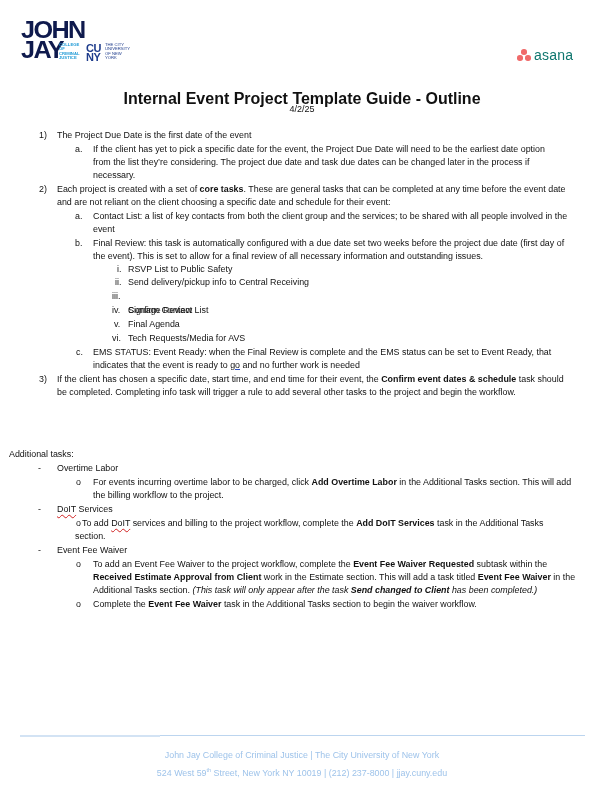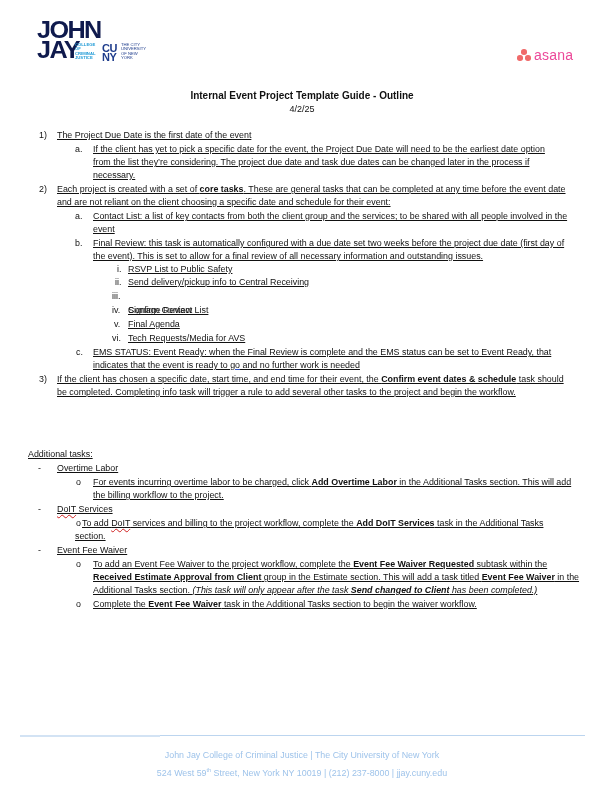--- a/index.html
+++ b/index.html
@@ -1,42 +1,42 @@
 <!DOCTYPE html>
 <html><head>
 <meta charset="utf-8">
 <style>
   html, body { margin: 0; padding: 0; background: #ffffff; }
   body {
     width: 604px; height: 785px; position: relative; overflow: hidden;
     font-family: "Liberation Sans", sans-serif; color: #111111;
   }
-  .logo-jj { position: absolute; left: 21px; top: 20px; width: 120px; height: 44px; margin-left: 16px; }
+  .logo-jj { position: absolute; left: 21px; top: 20px; width: 120px; height: 44px; }
   .jj-word { position: absolute; left: 0; font-family: "Liberation Sans", sans-serif; font-weight: 900;
     color: #0f1a4d; font-size: 24px; line-height: 20px; letter-spacing: -1.5px; transform: scaleX(1.05); transform-origin: left; }
   .jj-john { top: 0; }
   .jj-jay { top: 20px; }
   .jj-college { position: absolute; left: 38px; top: 23px; font-size: 4.2px; line-height: 4.4px; color: #1f9ad6;
     font-weight: 700; text-transform: uppercase; }
   .cuny-mark { position: absolute; left: 65px; top: 24px; font-size: 11px; line-height: 9px; font-weight: 900; color: #1e3c8c; letter-spacing: -0.5px; }
   .cuny-text { position: absolute; left: 84px; top: 23px; font-size: 4.2px; line-height: 4.4px; color: #1e3c8c; text-transform: uppercase; }
 
   .asana { position: absolute; left: 517px; top: 47px; display: flex; align-items: center; }
   .asana-dots { position: relative; width: 14px; height: 12px; margin-right: 3px; }
   .asana-dots span { position: absolute; width: 5.5px; height: 5.5px; border-radius: 50%; background: #f06a6a; }
   .asana-dots span:nth-child(1) { left: 4px; top: 0; }
   .asana-dots span:nth-child(2) { left: 0; top: 6px; }
   .asana-dots span:nth-child(3) { left: 8px; top: 6px; }
-  .asana-word { font-size: 14px; color: #ec4899; letter-spacing: 0.2px; }
+  .asana-word { font-size: 14px; color: #0f766e; letter-spacing: 0.2px; }
 
-  .title { position: absolute; left: 0; width: 604px; top: 90px; text-align: center; font-weight: bold; font-size: 10px; }
+  .title { position: absolute; left: 0; width: 604px; top: 90px; text-align: center; font-weight: bold; font-size: 16px; }
   .date { position: absolute; left: 0; width: 604px; top: 104px; text-align: center; font-size: 9px; }
 
   .doc { position: absolute; left: 0; top: 0; width: 604px; font-size: 8.9px; line-height: 12.4px; }
-  .line { position: absolute; white-space: nowrap; text-decoration: underline; }
+  .line { position: absolute; white-space: nowrap; }
   .num { position: absolute; }
   b { font-weight: bold; }
   i { font-style: italic; }
   .squiggle { text-decoration: underline wavy #d02020; text-decoration-thickness: 1px; text-underline-offset: 2px; }
   .ul-blue { text-decoration: underline; text-decoration-color: #2b4fc7; }
 
   .footer-rule { position: absolute; left: 20px; top: 735px; width: 565px; height: 1px; background: #bcd5ef; }
   .footer-rule-a { position: absolute; left: 20px; top: 735px; width: 140px; height: 2px; background: #d3e3f4; }
   .footer { position: absolute; left: 0; width: 604px; text-align: center; color: #9ec3ea; font-size: 8.9px; line-height: 15px; }
   .footer sup { font-size: 5.5px; }
@@ -102,39 +102,39 @@
   <span class="line" style="left:128px;top:332px">Tech Requests/Media for AVS</span>
 
   <span class="num" style="left:76px;top:346px">c.</span>
   <span class="line" style="left:93px;top:346px">EMS STATUS: Event Ready: when the Final Review is complete and the EMS status can be set to Event Ready, that</span>
   <span class="line" style="left:93px;top:359px"><span>indicates that the event is ready to </span><span class="ul-blue">go</span><span> and no further work is needed</span></span>
 
   <span class="num" style="left:39px;top:373px">3)</span>
   <span class="line" style="left:57px;top:373px"><span>If the client has chosen a specific date, start time, and end time for their event, the </span><b>Confirm event dates &amp; schedule</b><span> task should</span></span>
   <span class="line" style="left:57px;top:386px">be completed. Completing info task will trigger a rule to add several other tasks to the project and begin the workflow.</span>
 
-  <span class="line" style="left:28px;top:448px">Additional tasks:</span>
+  <span class="line" style="left:9px;top:448px">Additional tasks:</span>
 
   <span class="num" style="left:38px;top:462px">-</span>
   <span class="line" style="left:57px;top:462px">Overtime Labor</span>
   <span class="num" style="left:76px;top:476px">o</span>
   <span class="line" style="left:93px;top:476px"><span>For events incurring overtime labor to be charged, click </span><b>Add Overtime Labor</b><span> in the Additional Tasks section. This will add</span></span>
   <span class="line" style="left:93px;top:489px">the billing workflow to the project.</span>
 
   <span class="num" style="left:38px;top:503px">-</span>
   <span class="line" style="left:57px;top:503px"><span class="squiggle">DoIT</span><span> Services</span></span>
   <span class="num" style="left:76px;top:517px">o</span>
   <span class="line" style="left:82px;top:517px"><span>To add </span><span class="squiggle">DoIT</span><span> services and billing to the project workflow, complete the </span><b>Add DoIT Services</b><span> task in the Additional Tasks</span></span>
   <span class="line" style="left:75px;top:530px">section.</span>
 
   <span class="num" style="left:38px;top:544px">-</span>
   <span class="line" style="left:57px;top:544px">Event Fee Waiver</span>
   <span class="num" style="left:76px;top:558px">o</span>
   <span class="line" style="left:93px;top:558px"><span>To add an Event Fee Waiver to the project workflow, complete the </span><b>Event Fee Waiver Requested</b><span> subtask within the</span></span>
-  <span class="line" style="left:93px;top:571px"><b>Received Estimate Approval from Client</b><span> group in the Estimate section. This will add a task titled </span><b>Event Fee Waiver</b><span> in the</span></span>
+  <span class="line" style="left:93px;top:571px"><b>Received Estimate Approval from Client</b><span> work in the Estimate section. This will add a task titled </span><b>Event Fee Waiver</b><span> in the</span></span>
   <span class="line" style="left:93px;top:584px"><span>Additional Tasks section. </span><i>(This task will only appear after the task </i><i><b>Send changed to Client</b></i><i> has been completed.)</i></span>
   <span class="num" style="left:76px;top:598px">o</span>
   <span class="line" style="left:93px;top:598px"><span>Complete the </span><b>Event Fee Waiver</b><span> task in the Additional Tasks section to begin the waiver workflow.</span></span>
 </div>
 
 <div class="footer-rule"></div>
 <div class="footer-rule-a"></div>
 <div class="footer" style="top:748px">John Jay College of Criminal Justice | The City University of New York</div>
 <div class="footer" style="top:763px"><span>524 West 59</span><sup>th</sup><span> Street, New York NY 10019 | (212) 237-8000 | jjay.cuny.edu</span></div>
 

